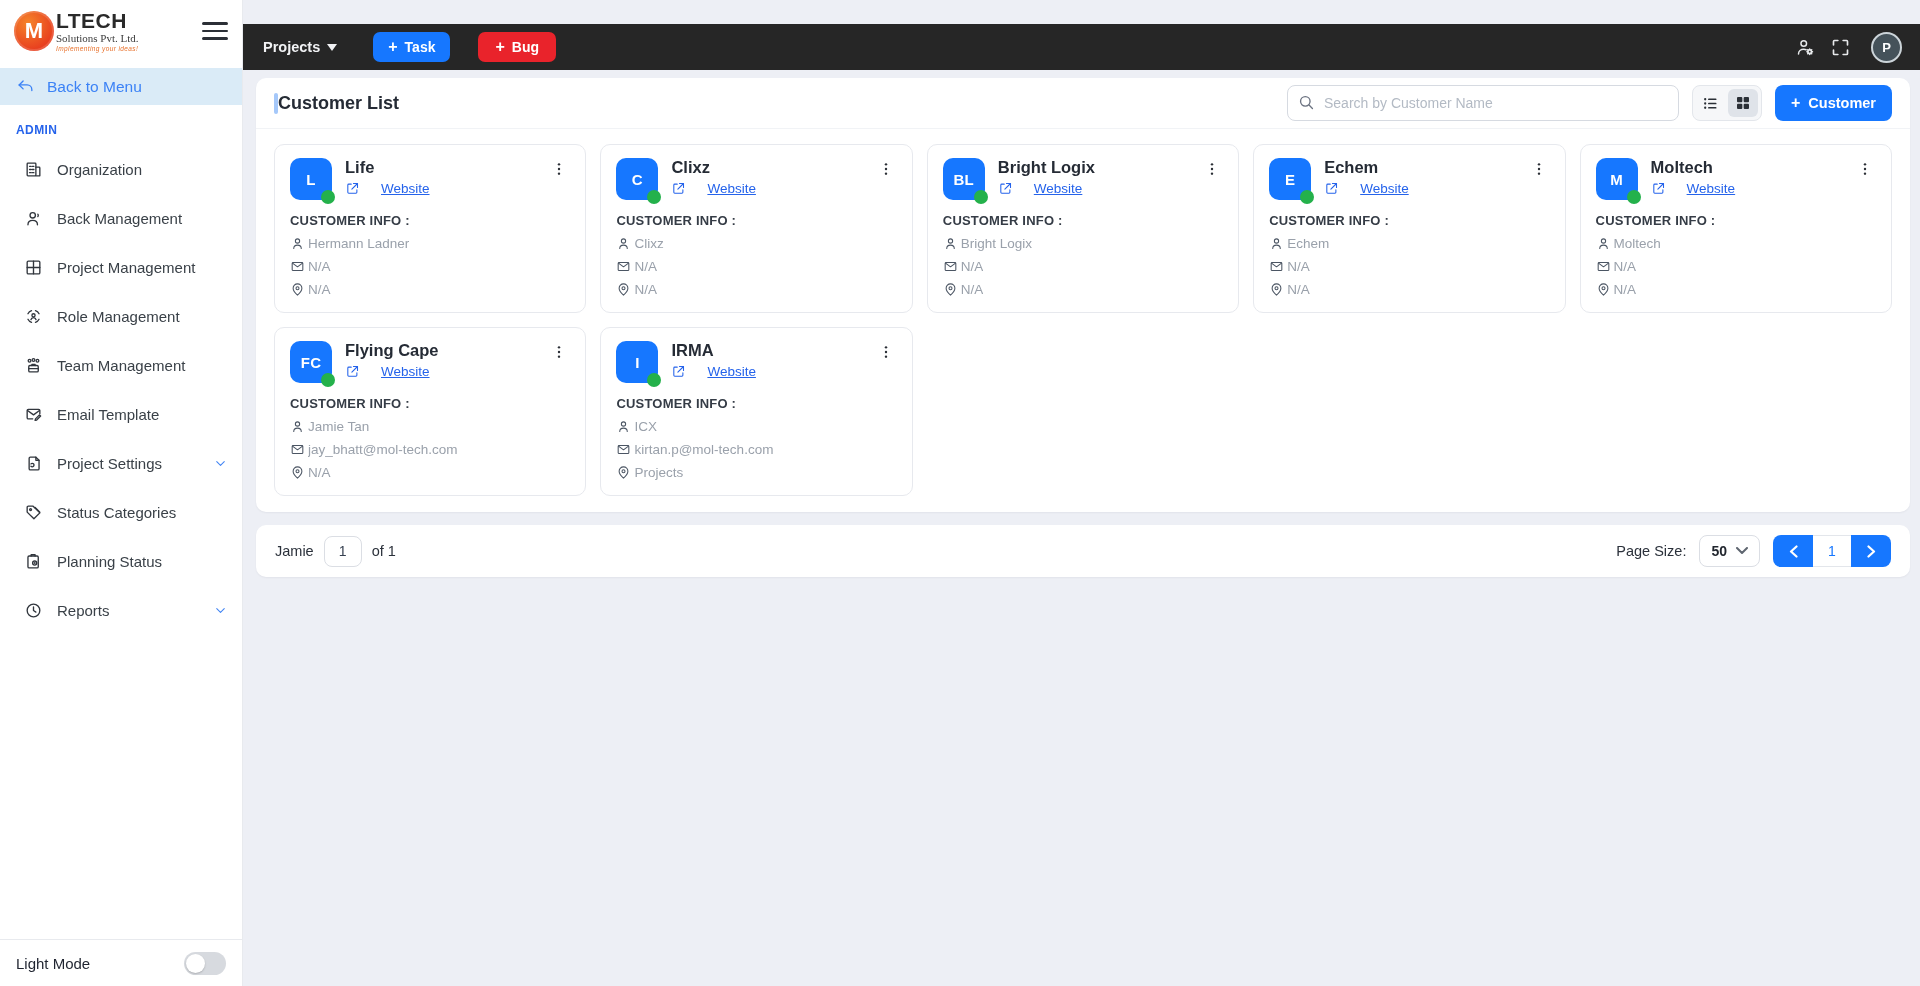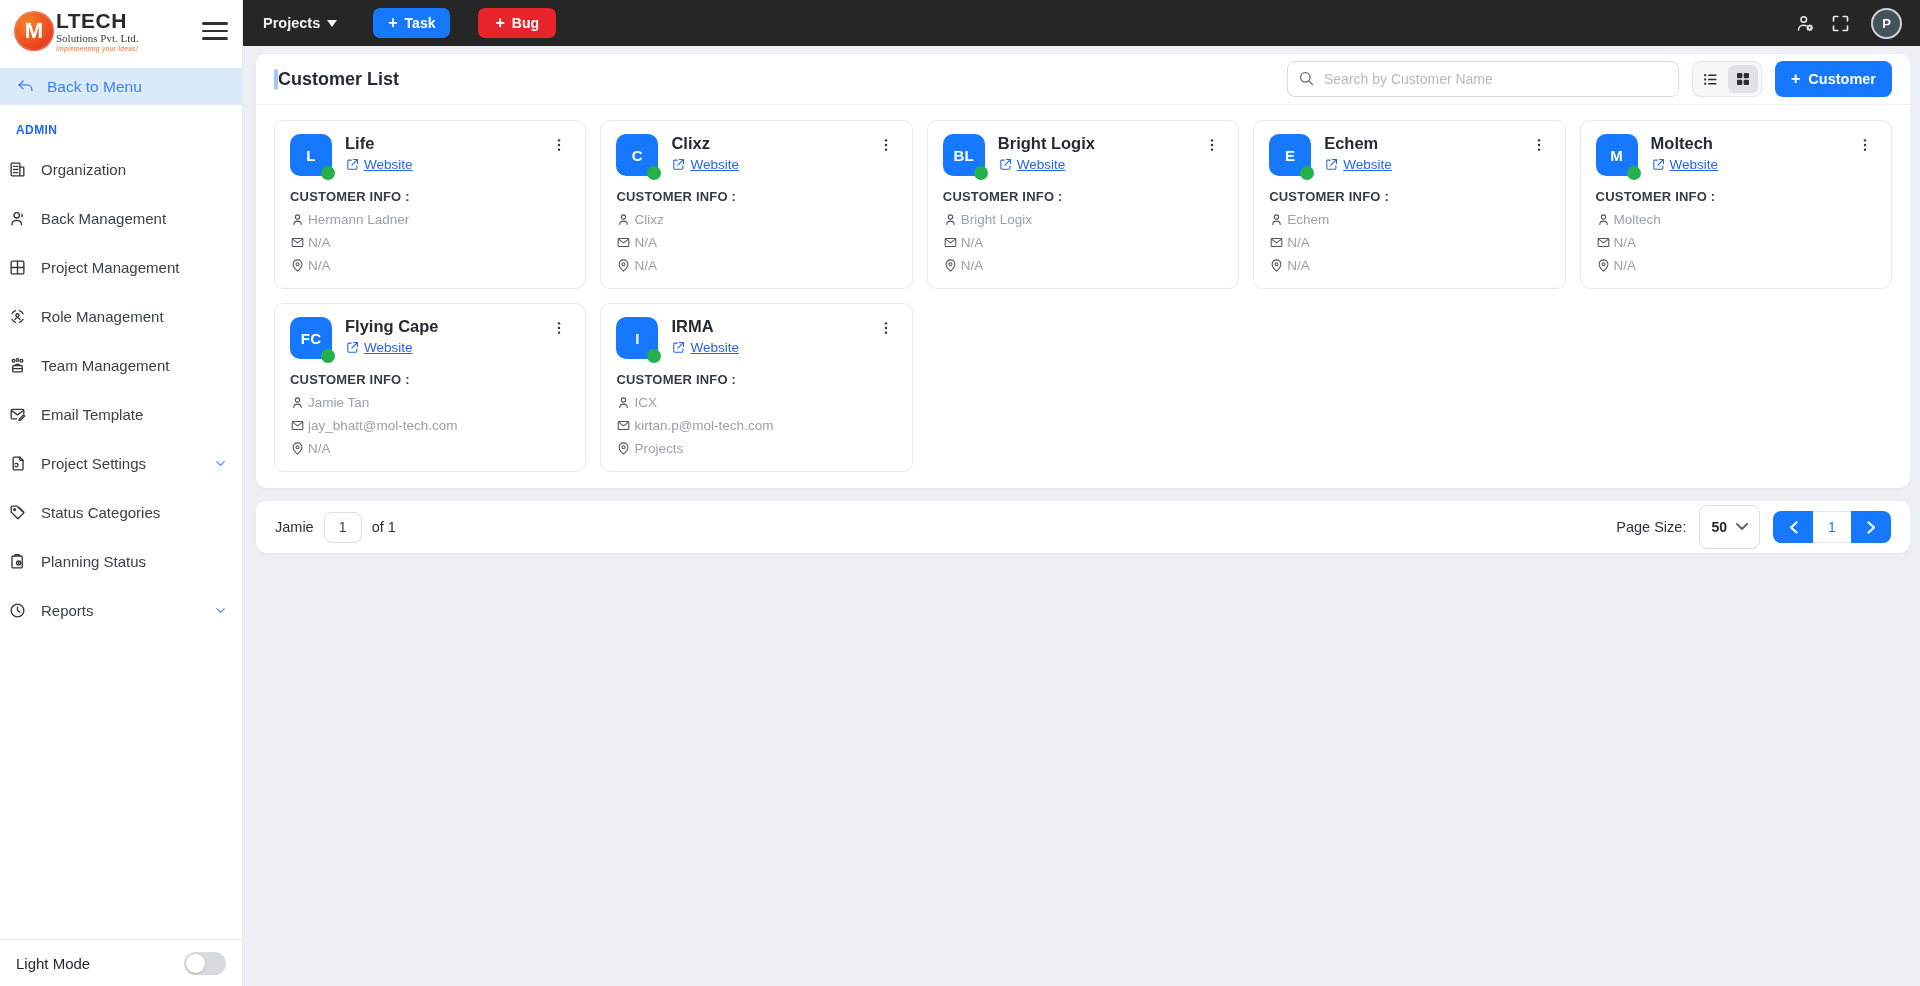--- a/index.html
+++ b/index.html
@@ -20,36 +20,36 @@
   .logo-sub { font-family:"Liberation Serif", serif; font-size:11px; color:#3c3c3c; margin-top:2px; }
   .logo-tag { font-size:6.5px; color:#e8702a; font-style:italic; margin-top:2px; letter-spacing:.4px; }
   .hamburger { width:26px; height:22px; display:flex; flex-direction:column; justify-content:center; gap:5px; cursor:pointer; }
   .hamburger span { display:block; height:2.6px; background:#2b2f36; border-radius:2px; }
 
   .back-menu { margin-top:10px; height:37px; background:#daebf7; display:flex; align-items:center; gap:12px; padding:0 16px; color:#3b82f6; font-size:15.5px; cursor:pointer; }
 
   .admin-label { padding:18px 16px 8px 16px; font-size:12px; font-weight:bold; color:#2563eb; letter-spacing:.4px; }
 
   .nav { display:flex; flex-direction:column; }
-  .nav-item { position:relative; height:49px; display:flex; align-items:center; gap:14px; padding:0 14px 0 8px; color:#3a4148; font-size:15px; cursor:pointer; }
+  .nav-item { position:relative; height:49px; display:flex; align-items:center; gap:14px; padding:0 14px 0 24px; color:#3a4148; font-size:15px; cursor:pointer; }
   .nav-item .nav-ic { color:#31363d; }
   .nav-item.active { background:#e4f1fd; color:#1677ff; }
   .nav-item.active .nav-ic { color:#1677ff; }
   .nav-item.active::before { content:""; position:absolute; left:0; top:4px; bottom:4px; width:4px; background:#1677ff; border-radius:0 4px 4px 0; }
   .nav-item .chev { margin-left:auto; color:#4285f4; }
   .nav-label { flex:0 1 auto; }
 
   .sidebar-spacer { flex:1; }
   .light-mode-row { border-top:1px solid #e8eaee; height:47px; display:flex; align-items:center; justify-content:space-between; padding:0 16px; }
   .light-mode-label { font-size:15px; color:#1f2430; }
   .toggle { width:42px; height:23px; background:#d7dadf; border-radius:12px; position:relative; cursor:pointer; }
   .toggle .knob { position:absolute; left:2px; top:2px; width:19px; height:19px; border-radius:50%; background:#ffffff; box-shadow:0 1px 2px rgba(0,0,0,.2); }
 
   
-  .main { flex:1; display:flex; flex-direction:column; min-width:0; }
+  .main { flex:1; display:flex; flex-direction:column; min-width:0;margin-top:24px; }
 
   .topbar { height:46px; background:#262626; display:flex; align-items:center; padding:0 18px 0 20px; gap:14px; }
   .projects-dd { display:flex; align-items:center; gap:7px; color:#f1f2f4; font-size:14.5px; font-weight:600; cursor:pointer; }
   .projects-dd svg { width:10px; height:7px; fill:#f1f2f4; }
   .btn-task { margin-left:22px; background:#1677ff; color:#fff; border:none; border-radius:7px; padding:7px 15px; font-size:14px; font-weight:600; display:flex; align-items:center; gap:7px; cursor:pointer; font-family:inherit; }
   .btn-bug { margin-left:14px; background:#e9232b; color:#fff; border:none; border-radius:7px; padding:7px 17px; font-size:14px; font-weight:600; display:flex; align-items:center; gap:7px; cursor:pointer; font-family:inherit; }
   .plus-glyph { font-size:16px; font-weight:600; line-height:1; }
   .topbar-spacer { flex:1; }
   .top-ic { color:#e7e9eb; cursor:pointer; }
   .top-ic svg { width:21px; height:21px; }
@@ -72,31 +72,31 @@
   .view-btn.active { background:#dfe3e9; }
   .btn-add-customer { height:36px; background:#1677ff; color:#fff; border:none; border-radius:8px; padding:0 16px; font-size:14.5px; font-weight:600; display:flex; align-items:center; gap:8px; cursor:pointer; font-family:inherit; }
 
   .cards-grid { display:grid; grid-template-columns:repeat(5, 1fr); gap:14px; padding:15px 18px 16px 18px; }
   .card { border:1px solid #e7e9ee; border-radius:10px; background:#fff; padding:13px 15px 15px 15px; min-height:167px; }
   .card-top { display:flex; align-items:flex-start; gap:13px; }
   .avatar-wrap { position:relative; flex:none; }
   .cust-avatar { width:42px; height:42px; border-radius:10px; background:#1677ff; color:#fff; font-weight:bold; font-size:15px; display:flex; align-items:center; justify-content:center; letter-spacing:.3px; }
   .status-dot { position:absolute; right:-3px; bottom:-4px; width:14px; height:14px; border-radius:50%; background:#24b14b; }
   .card-name { font-size:16.5px; font-weight:bold; color:#252b35; line-height:1.15; }
-  .website-link { margin-top:4px; display:inline-flex; gap:4px; color:#2563eb; font-size:13.5px; text-decoration:underline; cursor:pointer; }
+  .website-link { margin-top:4px; display:inline-flex; gap:21px; color:#2563eb; font-size:13.5px; text-decoration:underline; cursor:pointer; }
   .kebab { margin-left:auto; width:22px; height:22px; display:flex; align-items:center; justify-content:center; cursor:pointer; color:#2b2f36; }
   .info-label { margin-top:13px; font-size:13px; font-weight:bold; color:#353c46; letter-spacing:.2px; }
   .info-row { margin-top:8px; display:flex; align-items:center; gap:3px; color:#4b5563; }
   .info-row .val { font-size:13.5px; color:#9aa1ab; white-space:nowrap; overflow:hidden; text-overflow:ellipsis; }
 
   .pagination-bar { margin-top:13px; height:52px; display:flex; align-items:center; padding:0 19px; }
   .pag-left { display:flex; align-items:center; gap:10px; font-size:14.5px; color:#2b313b; }
   .page-input { width:38px; height:31px; border:1px solid #dbdee4; border-radius:8px; text-align:center; font-size:14px; color:#374151; outline:none; font-family:inherit; }
   .pag-right { margin-left:auto; display:flex; align-items:center; gap:13px; font-size:14.5px; color:#2b313b; }
-  .size-select { display:flex; align-items:center; gap:9px; border:1px solid #dbdee4; border-radius:8px; height:44px; padding:0 11px; cursor:pointer; }
+  .size-select { display:flex; align-items:center; gap:9px; border:1px solid #dbdee4; border-radius:8px; height:32px; padding:0 11px; cursor:pointer; }
   .size-value { font-size:14px; font-weight:600; color:#21262e; }
   .size-select svg { width:12px; height:8px; stroke:#5f6670; fill:none; stroke-width:2; stroke-linecap:round; stroke-linejoin:round; }
   .pager { display:flex; border-radius:8px; overflow:hidden; }
   .pager-btn { width:40px; height:32px; background:#1677ff; border:none; display:flex; align-items:center; justify-content:center; color:#fff; cursor:pointer; }
   .pager-btn svg { width:9px; height:13px; stroke:#fff; fill:none; stroke-width:2.2; stroke-linecap:round; stroke-linejoin:round; }
   .pager-page { width:38px; height:32px; background:#fff; border-top:1px solid #e3e6eb; border-bottom:1px solid #e3e6eb; display:flex; align-items:center; justify-content:center; color:#1677ff; font-size:14px; }
 </style>
 </head>
 <body>
 

